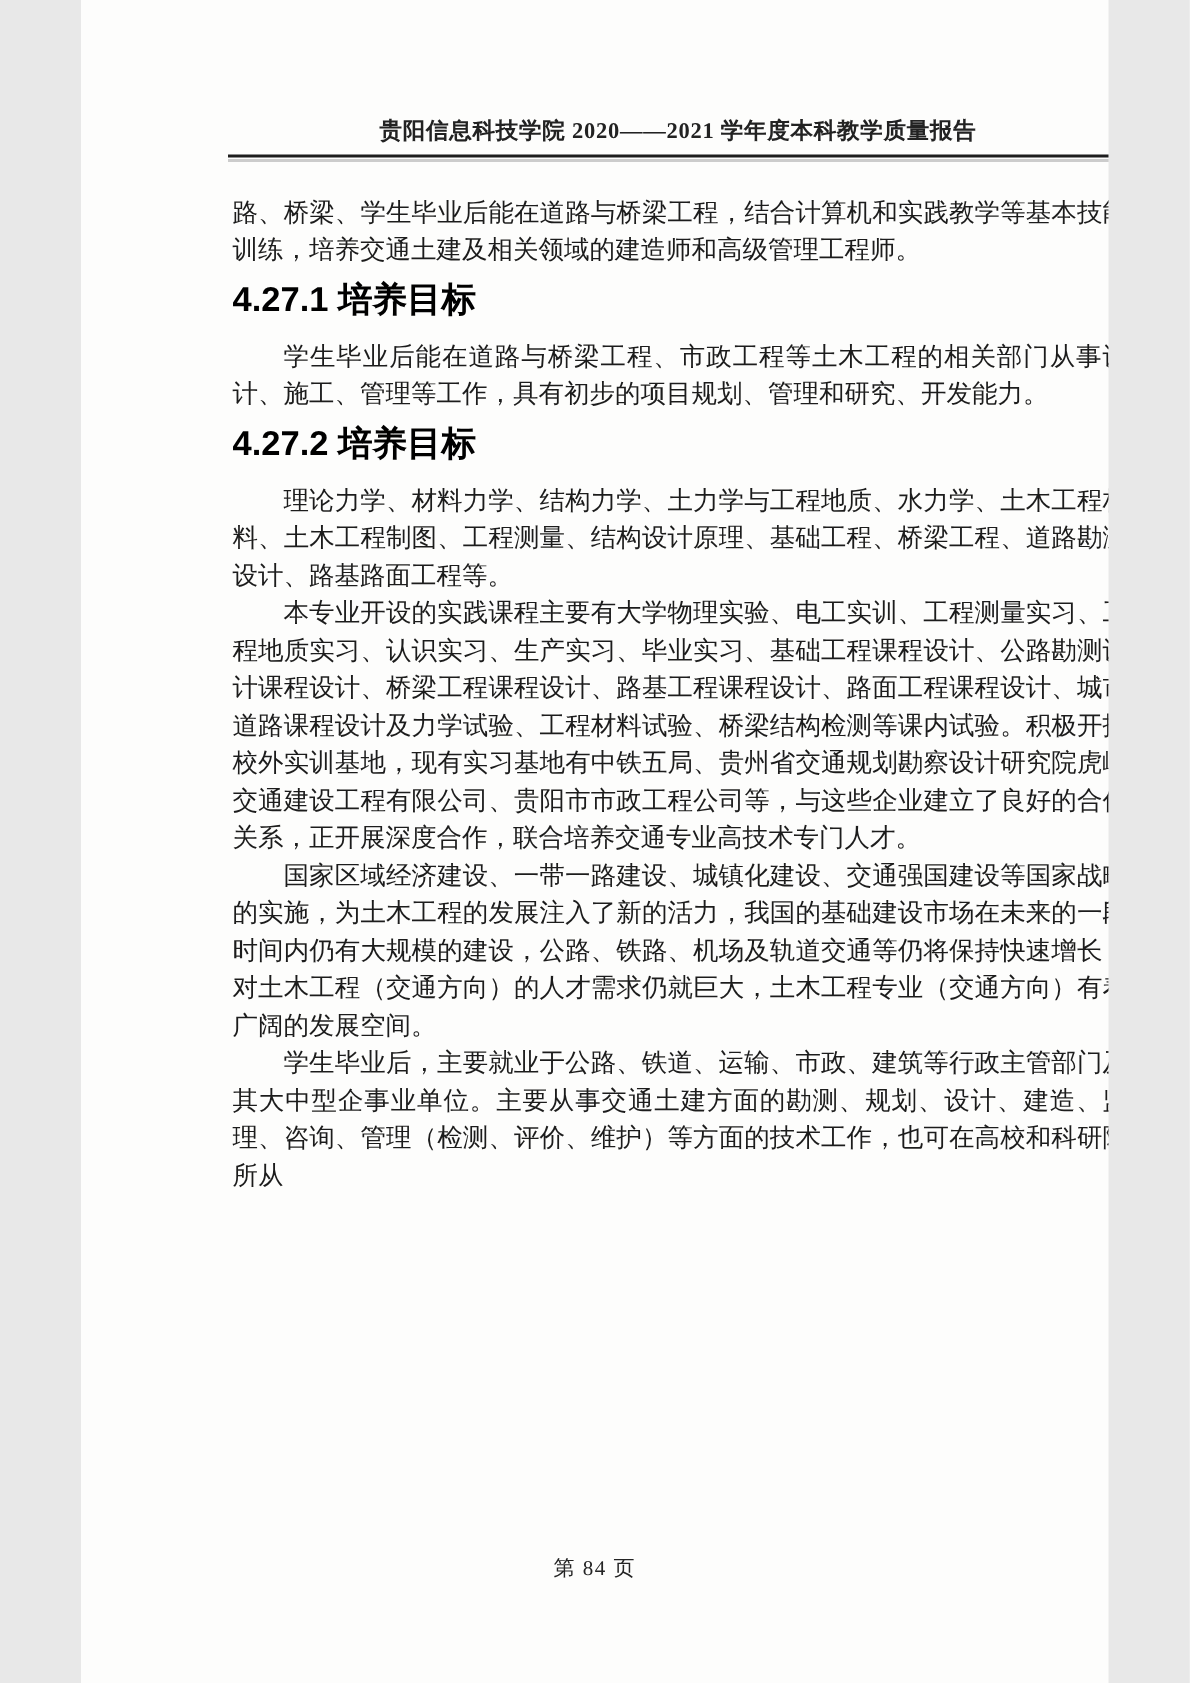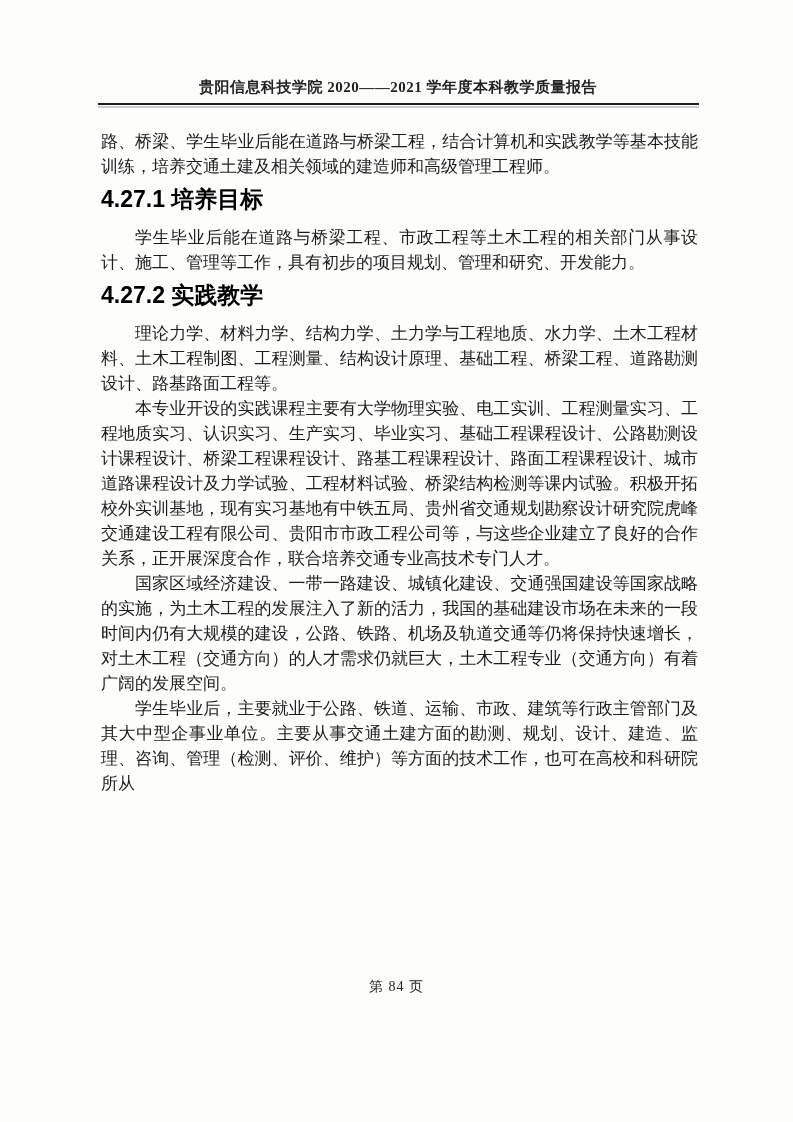--- a/index.html
+++ b/index.html
@@ -2,21 +2,21 @@
 <html><head>
 <meta charset="utf-8">
 <style>
   html, body {
     margin: 0;
     padding: 0;
     background: #e8e8e8;
   }
   .page {
     position: relative;
-    width: 793px;
+    width: 685px;
     height: 1122px;
     margin: 0 auto;
     background: #fdfdfc;
     overflow: hidden;
     color: #1c1c1c;
     font-family: "Liberation Serif", "DejaVu Serif", serif;
   }
   .page-header {
     position: absolute;
     top: 78px;
@@ -58,21 +58,21 @@
     margin: 8px 0 13px 0;
     font-size: 23px;
     line-height: 25px;
     font-weight: bold;
     text-align: left;
     color: #000000;
     font-family: "Liberation Sans", "DejaVu Sans", sans-serif;
   }
   .page-footer {
     position: absolute;
-    top: 978px;
+    top: 1037px;
     left: 0;
     width: 100%;
     text-align: center;
     font-size: 14px;
     color: #242424;
     letter-spacing: 1px;
   }
 </style>
 </head>
 <body>
@@ -80,21 +80,21 @@
 <div class="page">
 
   <div class="page-header">贵阳信息科技学院 2020——2021 学年度本科教学质量报告</div>
 
   <div class="header-rule"></div>
 
   <main class="doc-body">
       <p class="paragraph no-indent">路、桥梁、学生毕业后能在道路与桥梁工程，结合计算机和实践教学等基本技能训练，培养交通土建及相关领域的建造师和高级管理工程师。</p>
       <h2 class="heading">4.27.1 培养目标</h2>
       <p class="paragraph">学生毕业后能在道路与桥梁工程、市政工程等土木工程的相关部门从事设计、施工、管理等工作，具有初步的项目规划、管理和研究、开发能力。</p>
-      <h2 class="heading">4.27.2 实践教学</h2>
+      <h2 class="heading">4.27.2 培养目标</h2>
       <p class="paragraph">理论力学、材料力学、结构力学、土力学与工程地质、水力学、土木工程材料、土木工程制图、工程测量、结构设计原理、基础工程、桥梁工程、道路勘测设计、路基路面工程等。</p>
       <p class="paragraph">本专业开设的实践课程主要有大学物理实验、电工实训、工程测量实习、工程地质实习、认识实习、生产实习、毕业实习、基础工程课程设计、公路勘测设计课程设计、桥梁工程课程设计、路基工程课程设计、路面工程课程设计、城市道路课程设计及力学试验、工程材料试验、桥梁结构检测等课内试验。积极开拓校外实训基地，现有实习基地有中铁五局、贵州省交通规划勘察设计研究院虎峰交通建设工程有限公司、贵阳市市政工程公司等，与这些企业建立了良好的合作关系，正开展深度合作，联合培养交通专业高技术专门人才。</p>
       <p class="paragraph">国家区域经济建设、一带一路建设、城镇化建设、交通强国建设等国家战略的实施，为土木工程的发展注入了新的活力，我国的基础建设市场在未来的一段时间内仍有大规模的建设，公路、铁路、机场及轨道交通等仍将保持快速增长，对土木工程（交通方向）的人才需求仍就巨大，土木工程专业（交通方向）有着广阔的发展空间。</p>
       <p class="paragraph">学生毕业后，主要就业于公路、铁道、运输、市政、建筑等行政主管部门及其大中型企事业单位。主要从事交通土建方面的勘测、规划、设计、建造、监理、咨询、管理（检测、评价、维护）等方面的技术工作，也可在高校和科研院所从</p>
     </main>
 
   <div class="page-footer">第 84 页</div>
 
 </div>
 

